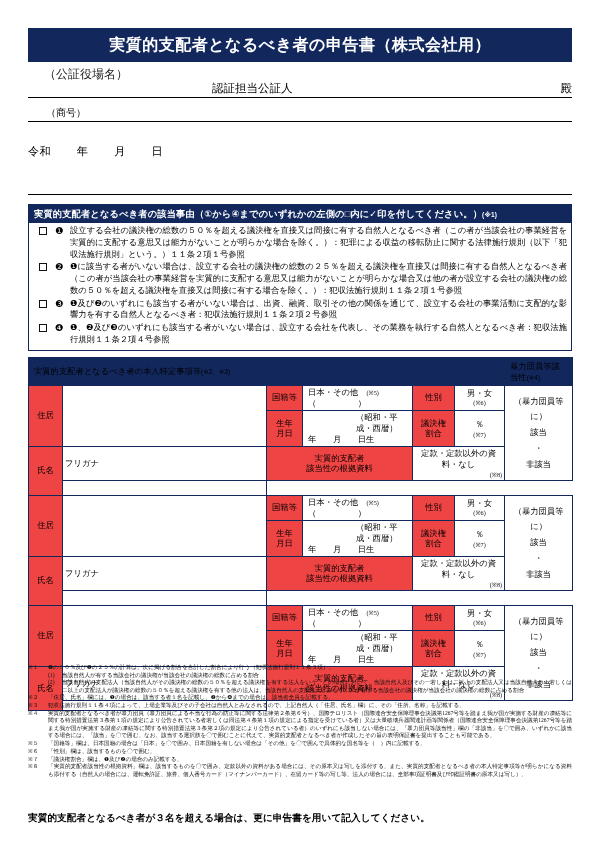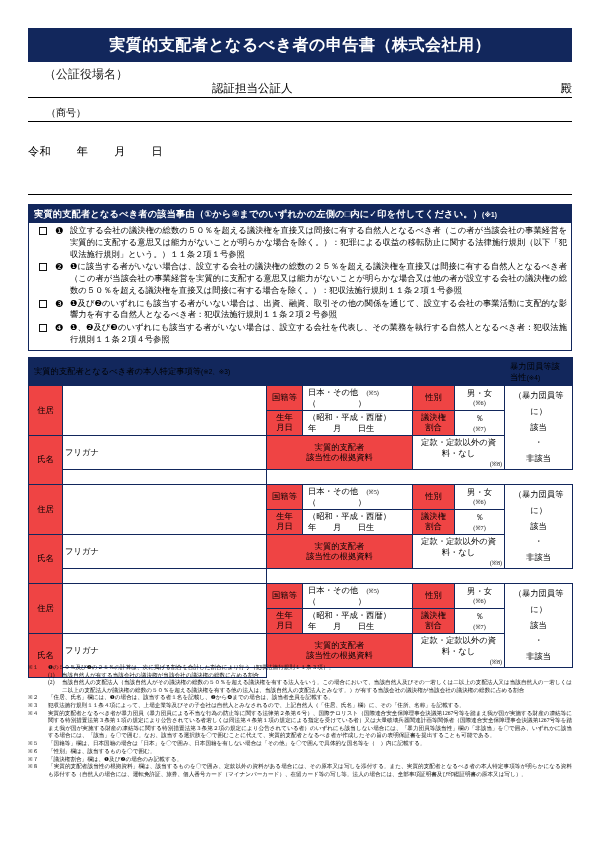--- a/index.html
+++ b/index.html
@@ -119,21 +119,21 @@
     line-height: 1.15;
   }
   .ctr { text-align: center; }
   .nte { font-size: 6.2px; color: #111; }
   .cell-pad { height: 26px; }
   .gender-cell { text-align: center; line-height: 1.25; }
   .bouryoku-cell { text-align: center; line-height: 1.9; font-size: 8.6px; }
   .furigana { font-size: 7px; padding-left: 12px; color: #111; }
   .nat-line1 { padding-left: 3px; }
   .nat-line2 { padding-left: 3px; }
-  .dob-l1 { padding-left: 3px; }
+  .dob-l1 { padding-left: 3px; margin-left: 48px; }
   .dob-l2 { padding-left: 3px; padding-right: 8px; }
   .pct { text-align: center; }
 
   
   .notes {
     position: absolute; left: 28px; top: 664px; width: 544px;
     font-size: 5.6px; line-height: 1.32; color: #111;
     text-align: justify;
   }
   .note { display: flex; margin-bottom: .5px; }
@@ -396,14 +396,15 @@
     <div class="note">
       <div class="mk">※７</div>
       <div class="bd">「議決権割合」欄は、❶及び❷の場合のみ記載する。</div>
     </div>
     <div class="note">
       <div class="mk">※８</div>
       <div class="bd">「実質的支配者該当性の根拠資料」欄は、該当するものを〇で囲み、定款以外の資料がある場合には、その原本又は写しを添付する。また、実質的支配者となるべき者の本人特定事項等が明らかになる資料も添付する（自然人の場合には、運転免許証、旅券、個人番号カード（マイナンバーカード）、在留カード等の写し等。法人の場合には、全部事項証明書及び印鑑証明書の原本又は写し）。</div>
     </div>
   </div>
 
+  <div class="bottom-notice">実質的支配者となるべき者が３名を超える場合は、更に申告書を用いて記入してください。</div>
 
 </div>
 
 </body></html>

